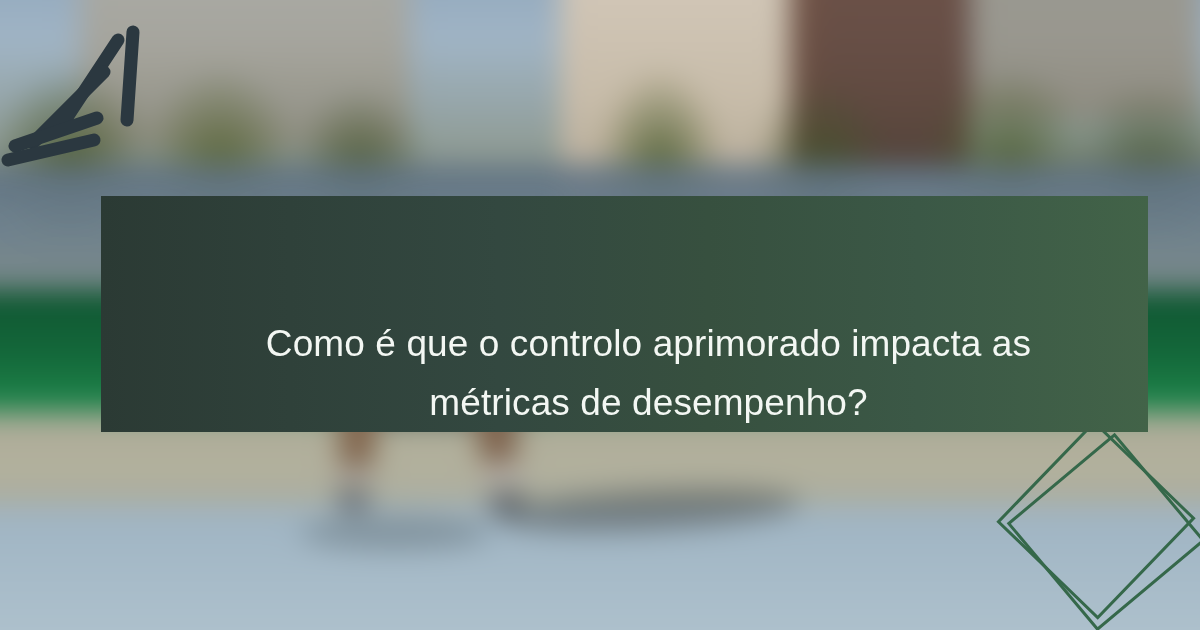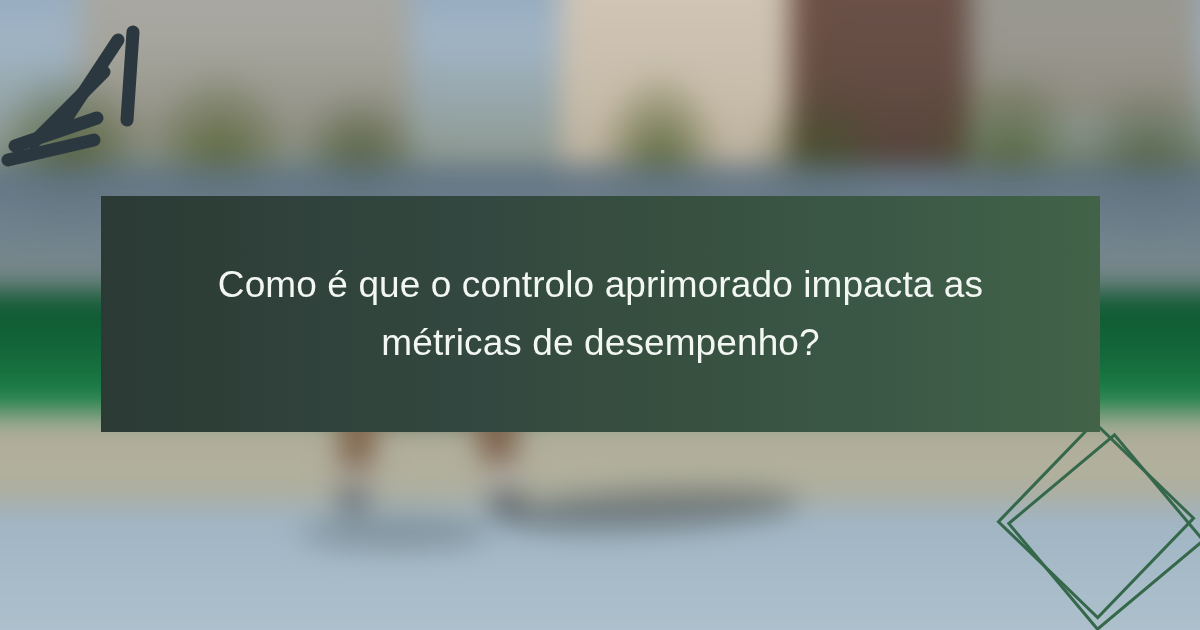--- a/index.html
+++ b/index.html
@@ -167,29 +167,30 @@
   }
 
   
   .card {
     position: absolute;
     left: 101px;
     top: 196px;
     width: 999px;
     height: 236px;
     display: flex;
-    align-items: center;
+    align-items: flex-end;
     justify-content: center;
     background: linear-gradient(90deg,
                 #2b3a34 0%,
                 #2f413a 18%,
                 #334840 38%,
                 #37503f 58%,
                 #3b5846 78%,
                 #426348 100%);
+    padding-left: 48px;
   }
   .card-title {
     margin: 0;
     width: 86%;
     text-align: center;
     color: #f3f7f3;
     font-family: "Liberation Sans", sans-serif;
     font-size: 37px;
     font-weight: 400;
     line-height: 1.58;

